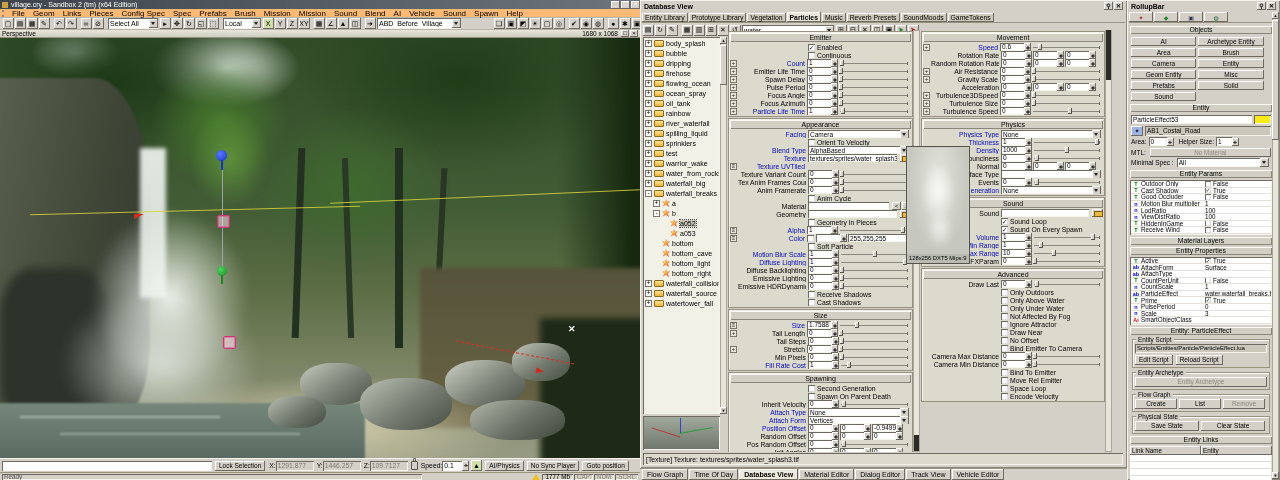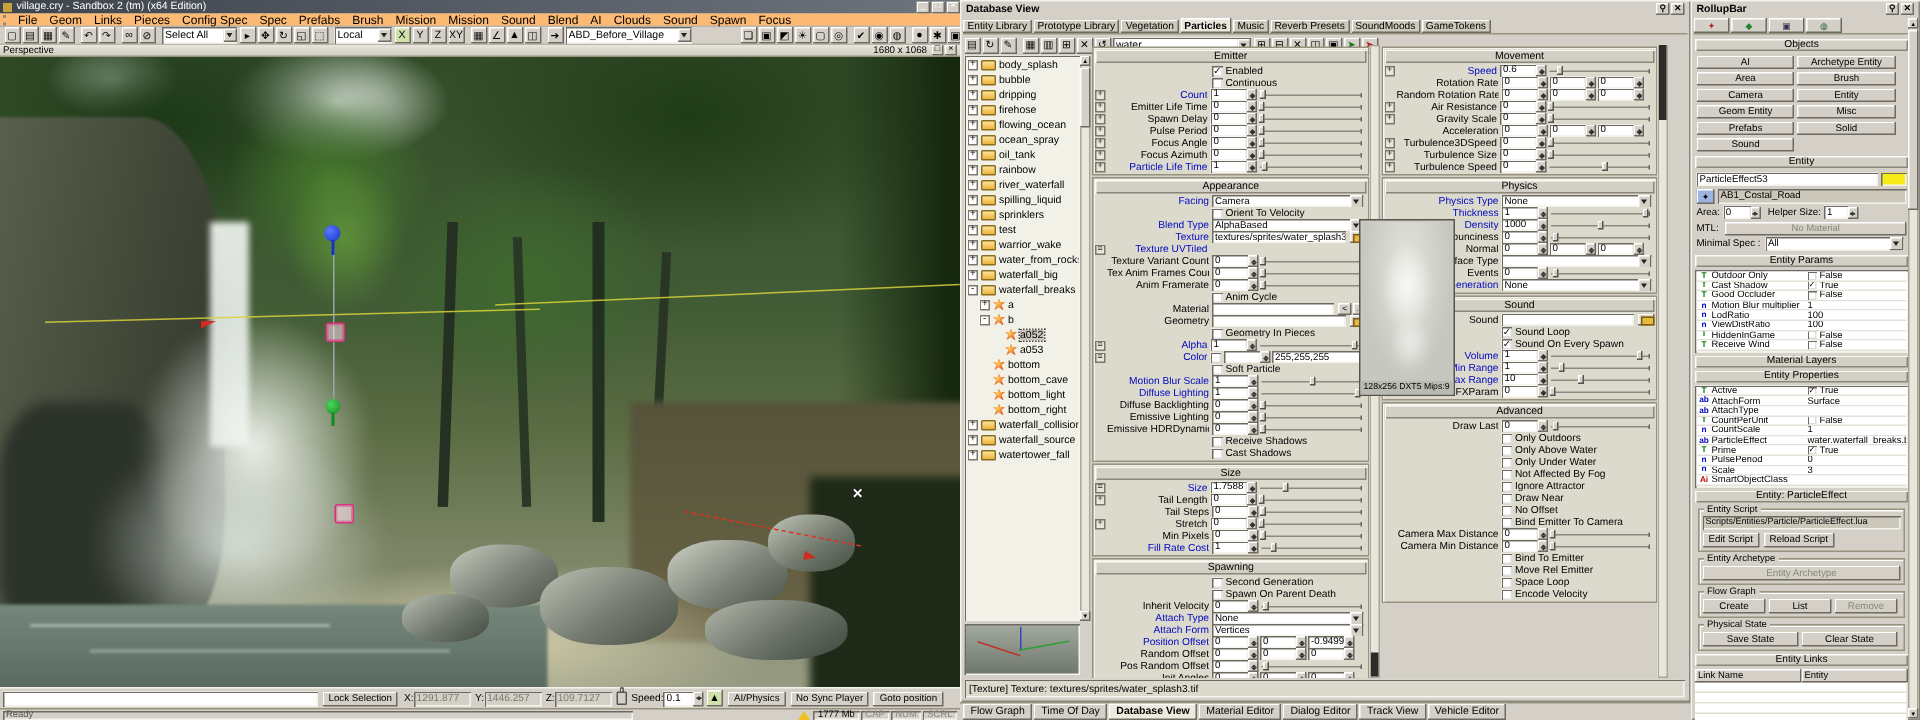--- a/index.html
+++ b/index.html
@@ -87,24 +87,24 @@
       <span class="mitem">Pieces</span>
       <span class="mitem">Config Spec</span>
       <span class="mitem">Spec</span>
       <span class="mitem">Prefabs</span>
       <span class="mitem">Brush</span>
       <span class="mitem">Mission</span>
       <span class="mitem">Mission</span>
       <span class="mitem">Sound</span>
       <span class="mitem">Blend</span>
       <span class="mitem">AI</span>
-      <span class="mitem">Clouds</span>
+      <span class="mitem">Vehicle</span>
       <span class="mitem">Sound</span>
       <span class="mitem">Spawn</span>
-      <span class="mitem">Focus</span>
+      <span class="mitem">Help</span>
     </div>
 
   <div class="abs flex" style="left:0;top:18px;width:640px;height:12px;background:#d4d0c8;border-bottom:1px solid #b8b4aa;padding-left:2px" id="maintoolbar">
       <span class="b tb-icon">▢</span>
       <span class="b tb-icon">▤</span>
       <span class="b tb-icon">▦</span>
       <span class="b tb-icon">✎</span>
       <span class="sep"></span>
       <span class="b tb-icon">↶</span>
       <span class="b tb-icon">↷</span>

